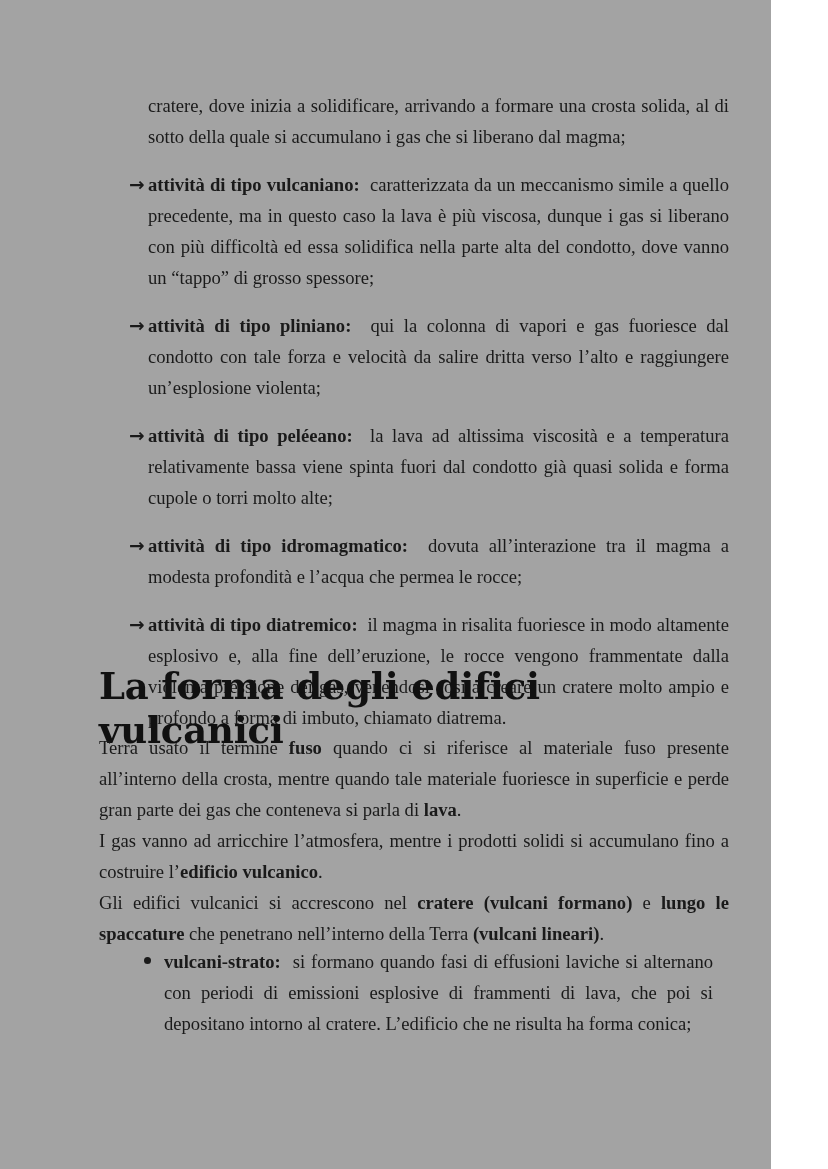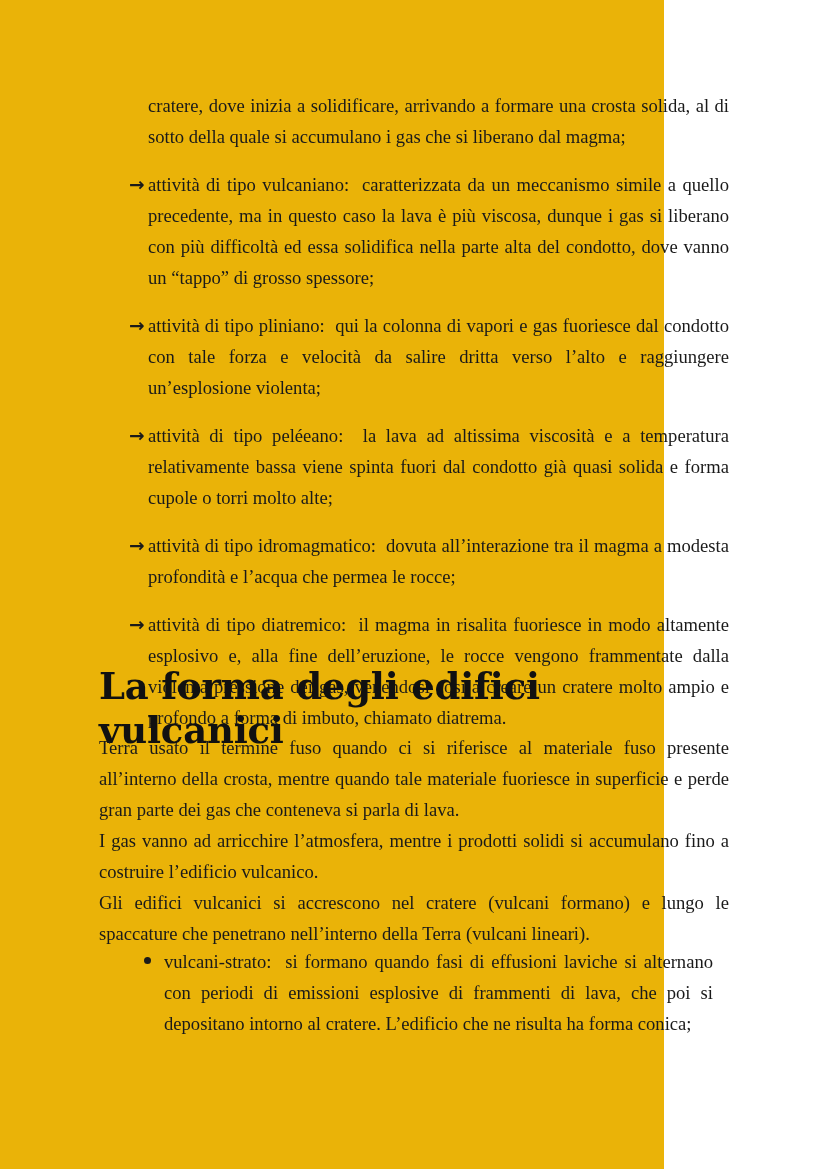--- a/index.html
+++ b/index.html
@@ -14,23 +14,23 @@
     position: relative;
     font-family: "Liberation Serif", "DejaVu Serif", serif;
     color: #1a1a1a;
     overflow: hidden;
   }
 
   .page {
     position: absolute;
     left: 0;
     top: 0;
-    width: 664px;
+    width: 771px;
     height: 1169px;
-    background: #eab308;
+    background: #a3a3a3;
   }
 
   
   .content {
     position: absolute;
     left: 99px;
     top: 90px;
     width: 630px;
   }
 
@@ -92,21 +92,21 @@
     position: absolute;
     left: 29px;
     top: 11px;
     width: 7px;
     height: 7px;
     border-radius: 50%;
     background: #1a1a1a;
   }
 
   b, strong, .bold {
-    font-weight: 400;
+    font-weight: 700;
   }
 
   
   .section-heading {
     position: absolute;
     left: 99px;
     top: 664px;
     width: 630px;
     text-align: left;
     font-size: 37px;

